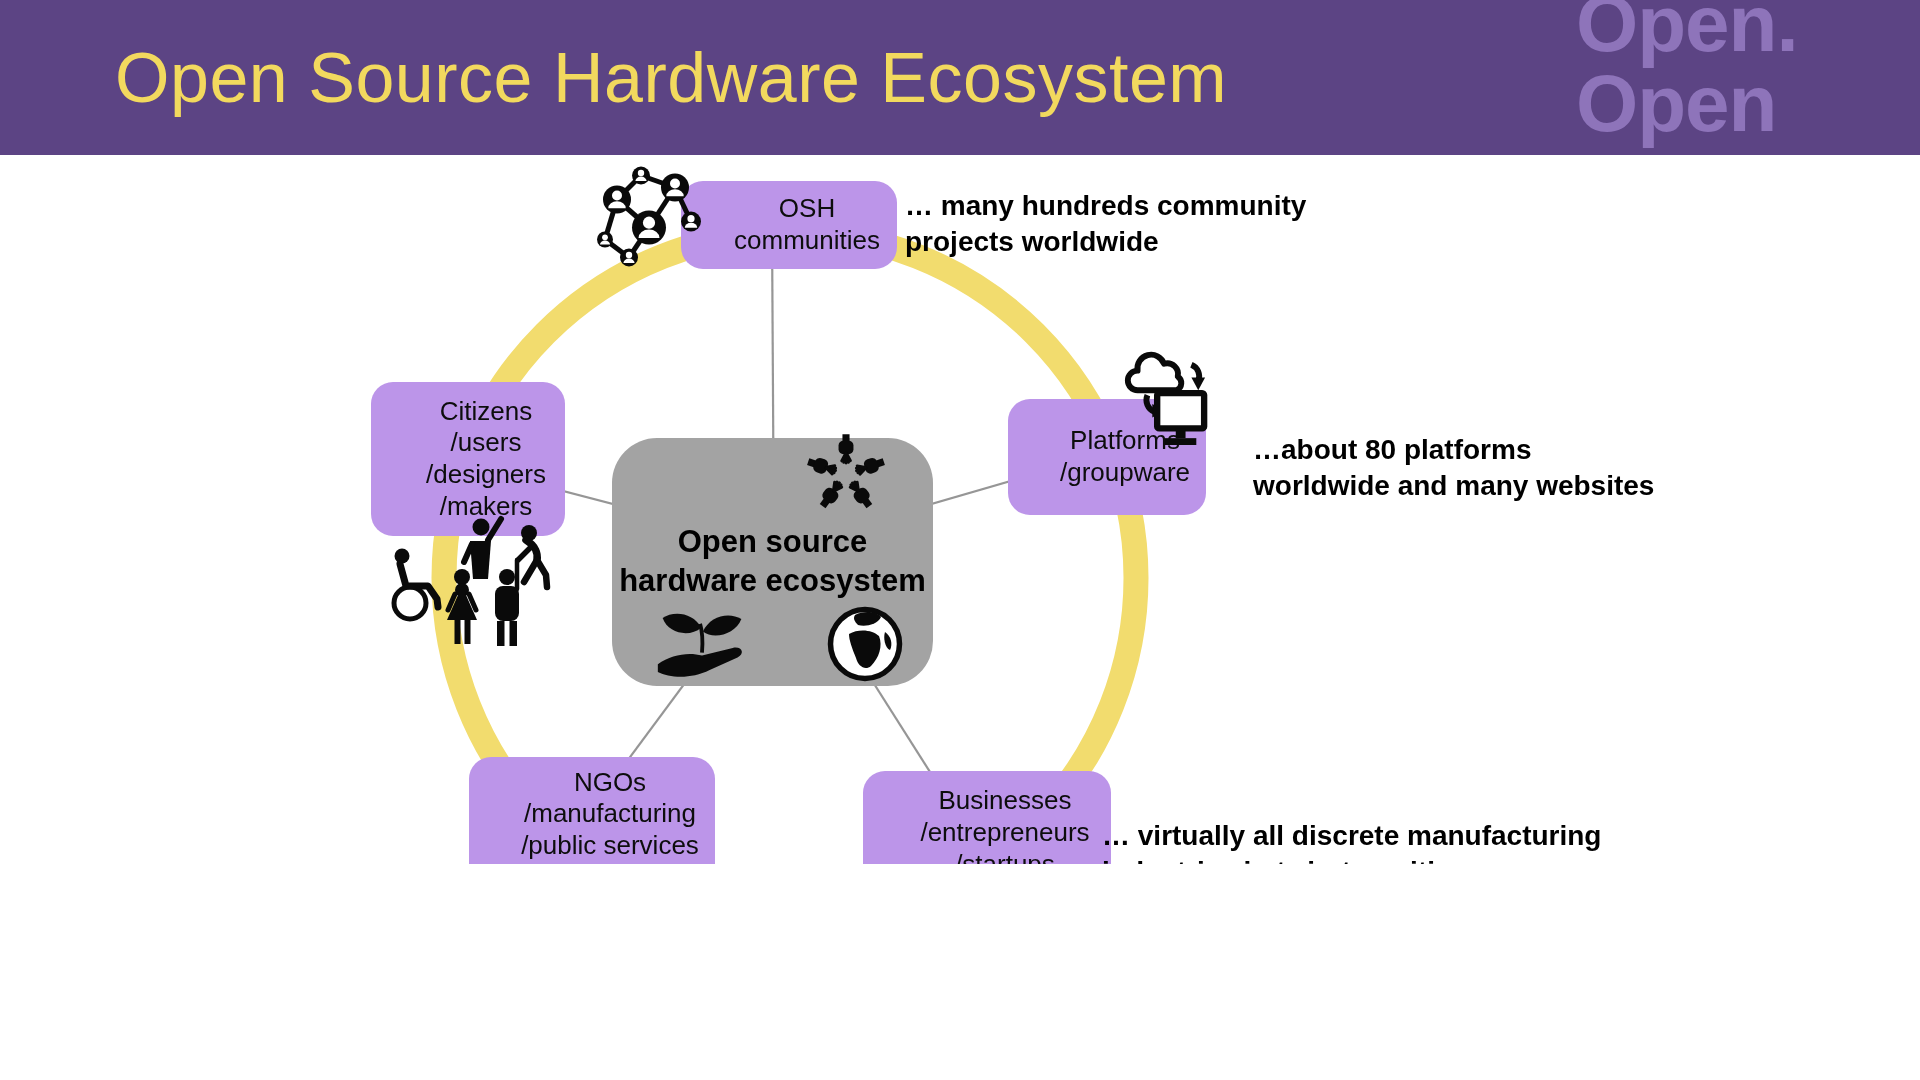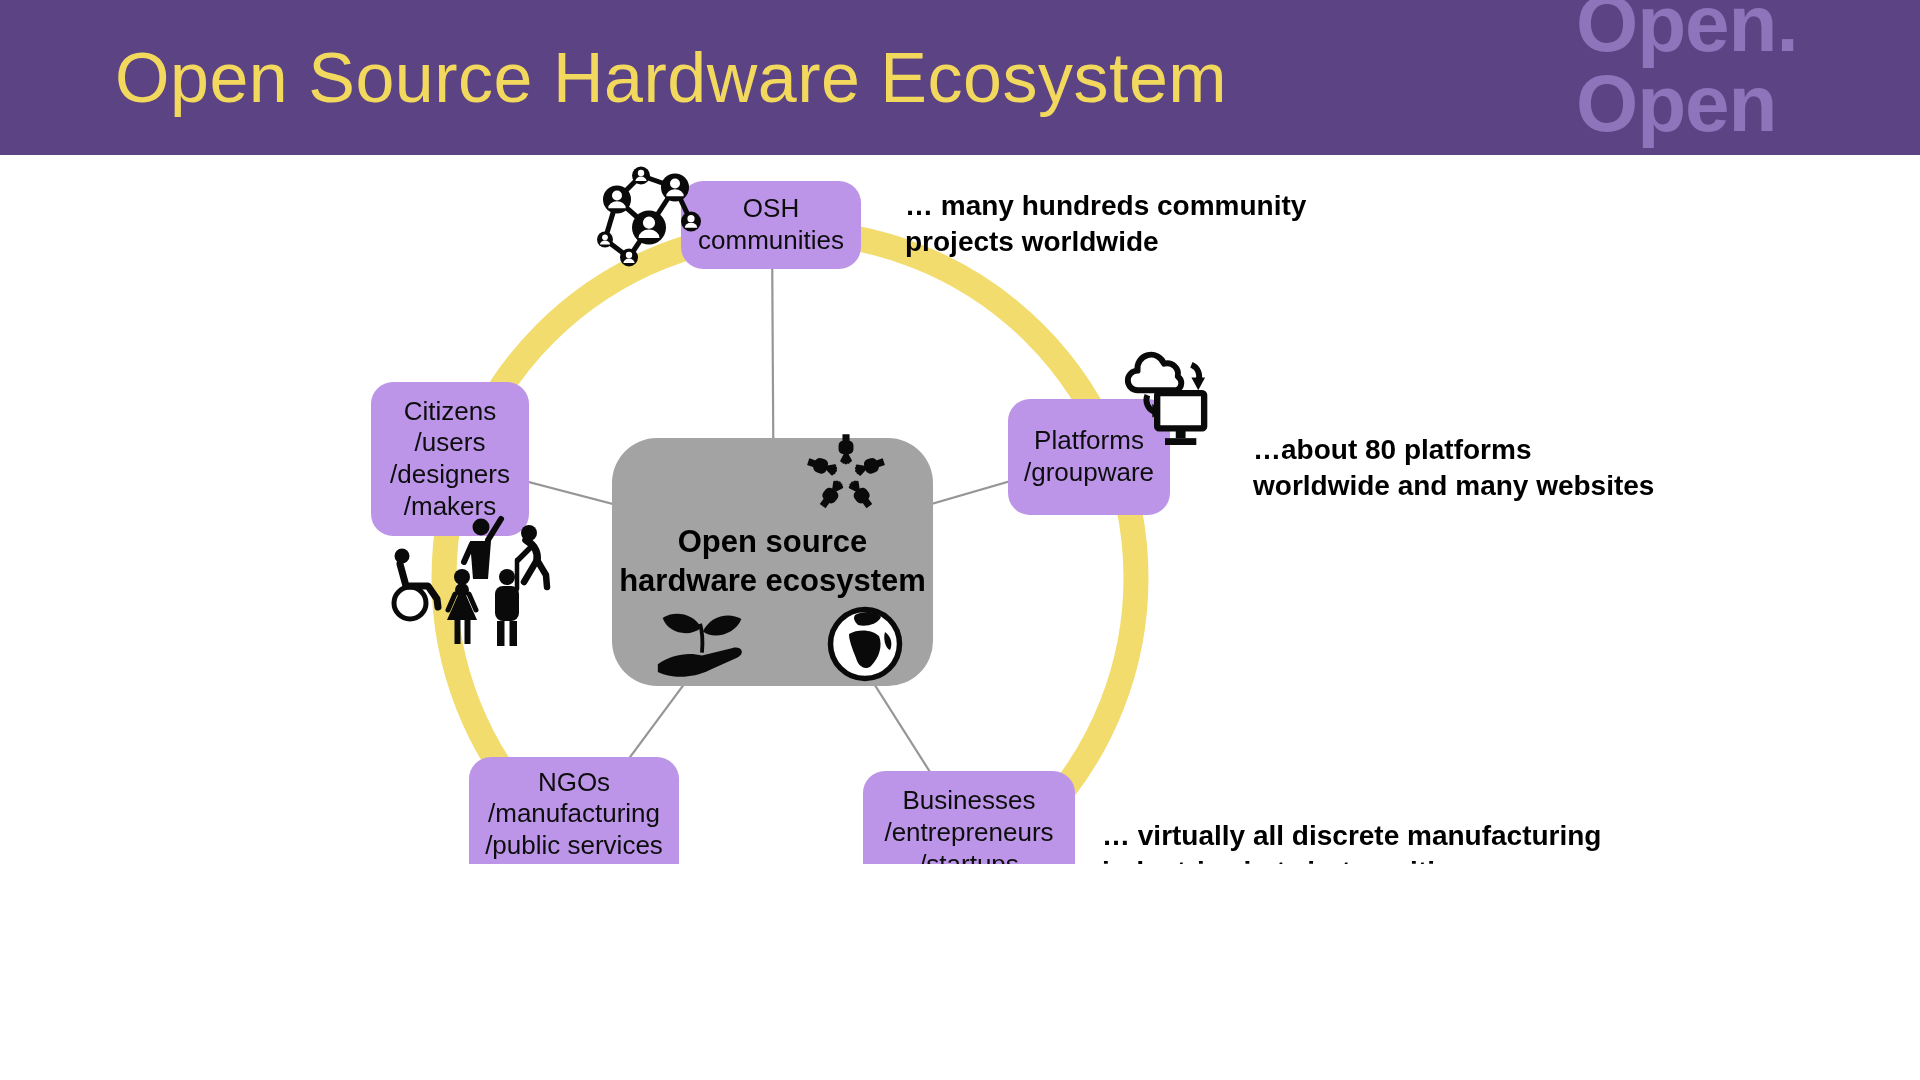--- a/index.html
+++ b/index.html
@@ -13,21 +13,21 @@
         color:#8E74BA;letter-spacing:-1px;}
   
   .footer{position:absolute;left:0;top:1012px;width:1920px;height:68px;background:#8C72BE;}
   .footer .date{position:absolute;left:145px;top:0;line-height:68px;font-size:25px;color:#DAD5E6;}
   .footer .page{position:absolute;left:0;top:0;width:100%;text-align:center;line-height:68px;font-size:25px;color:#DAD5E6;}
   
   .wires{position:absolute;left:0;top:0;z-index:1;}
   
   .node{position:absolute;z-index:2;background:#BC95E9;border-radius:22px;
         display:flex;align-items:center;justify-content:center;text-align:center;
-        font-size:26px;line-height:1.22;color:#0d0d0d;white-space:pre-line;}
+        font-size:26px;line-height:1.22;color:#0d0d0d;white-space:pre-line;padding-left:36px;}
   .center-node{position:absolute;z-index:2;left:612px;top:438px;width:321px;height:248px;
         background:#a3a3a3;border-radius:45px;}
   .center-label{position:absolute;left:0;top:0;width:100%;height:100%;display:flex;align-items:center;
         justify-content:center;text-align:center;font-size:31px;font-weight:bold;line-height:1.25;white-space:pre-line;}
   
   .ann{position:absolute;z-index:2;font-size:28px;font-weight:700;line-height:1.28;white-space:pre-line;color:#000;}
   
   .icon{position:absolute;z-index:3;}
   .in-box{position:absolute;z-index:3;}
 </style>

